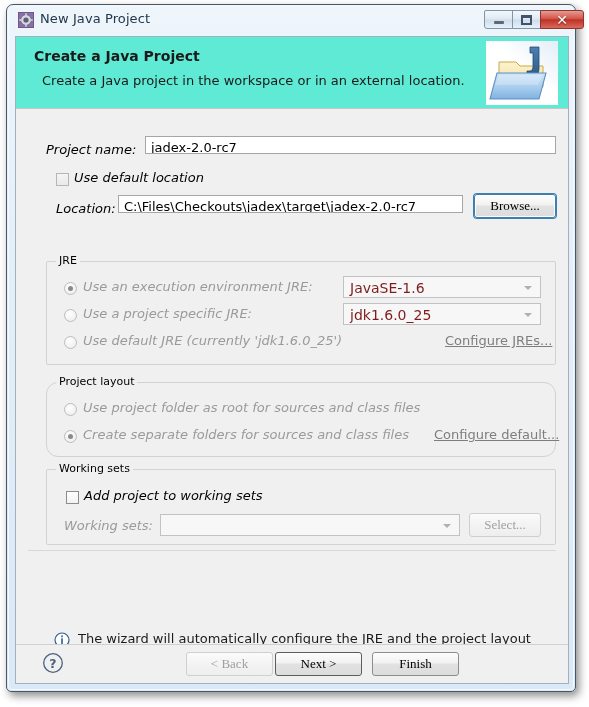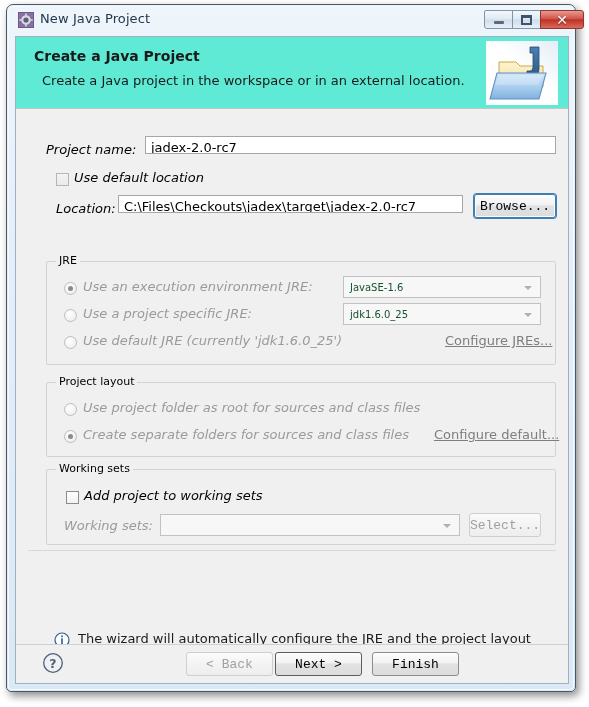--- a/index.html
+++ b/index.html
@@ -201,21 +201,21 @@
     height: 24px;
     border: 1px solid #8d8d8d;
     border-radius: 3px;
     background: linear-gradient(to bottom, #fdfdfd 0%, #f2f2f2 45%, #e2e2e2 50%, #dcdcdc 100%);
     font-size: 13px;
     color: #000000;
     display: flex;
     align-items: center;
     justify-content: center;
     cursor: default;
-    font-family: Liberation Mono, monospace;
+    font-family: Liberation Serif, serif;
   }
   .btn.focused {
     border: 1px solid #3c7fb1;
     box-shadow: inset 0 0 0 1px #ffffff, 0 0 0 1px #3c7fb1;
   }
   .btn.default {
     border: 1px solid #5d5d5d;
   }
   .btn.disabled {
     color: #a0a0a0;
@@ -273,22 +273,22 @@
     background: #8a8a8a;
   }
 
   
   .combo {
     position: absolute;
     box-sizing: border-box;
     height: 22px;
     border: 1px solid #c2c2c2;
     background: #f7f7f7;
-    font-size: 10px;
-    color: #14532d;
+    font-size: 14px;
+    color: #7f1d1d;
     padding: 2px 0 0 6px;
     line-height: 18px;
     overflow: hidden;
     white-space: nowrap;
   }
   .combo .arrow {
     position: absolute;
     right: 8px;
     top: 9px;
     width: 0; height: 0;
@@ -457,21 +457,21 @@
         <div class="combo" style="left:296px; top:41px; width:198px;">
           <span>jdk1.6.0_25</span>
           <span class="arrow"></span>
         </div>
 
         <div class="rad" style="left:17px; top:74px;"></div>
         <div class="lbl dim" style="left:36px; top:71px;">Use default JRE (currently 'jdk1.6.0_25')</div>
         <div class="link" style="left:398px; top:71px;">Configure JREs...</div>
       </div>
 
-      <div class="group" style="left:30px; top:273px; width:510px; height:75px;">
+      <div class="group" style="left:30px; top:273px; width:510px; height:75px;border-radius:12px;">
         <div class="group-title">Project layout</div>
 
         <div class="rad" style="left:17px; top:20px;"></div>
         <div class="lbl dim" style="left:36px; top:17px;">Use project folder as root for sources and class files</div>
 
         <div class="rad" style="left:17px; top:47px;">
           <div class="dot"></div>
         </div>
         <div class="lbl dim" style="left:36px; top:44px;">Create separate folders for sources and class files</div>
         <div class="link" style="left:387px; top:44px;">Configure default...</div>

